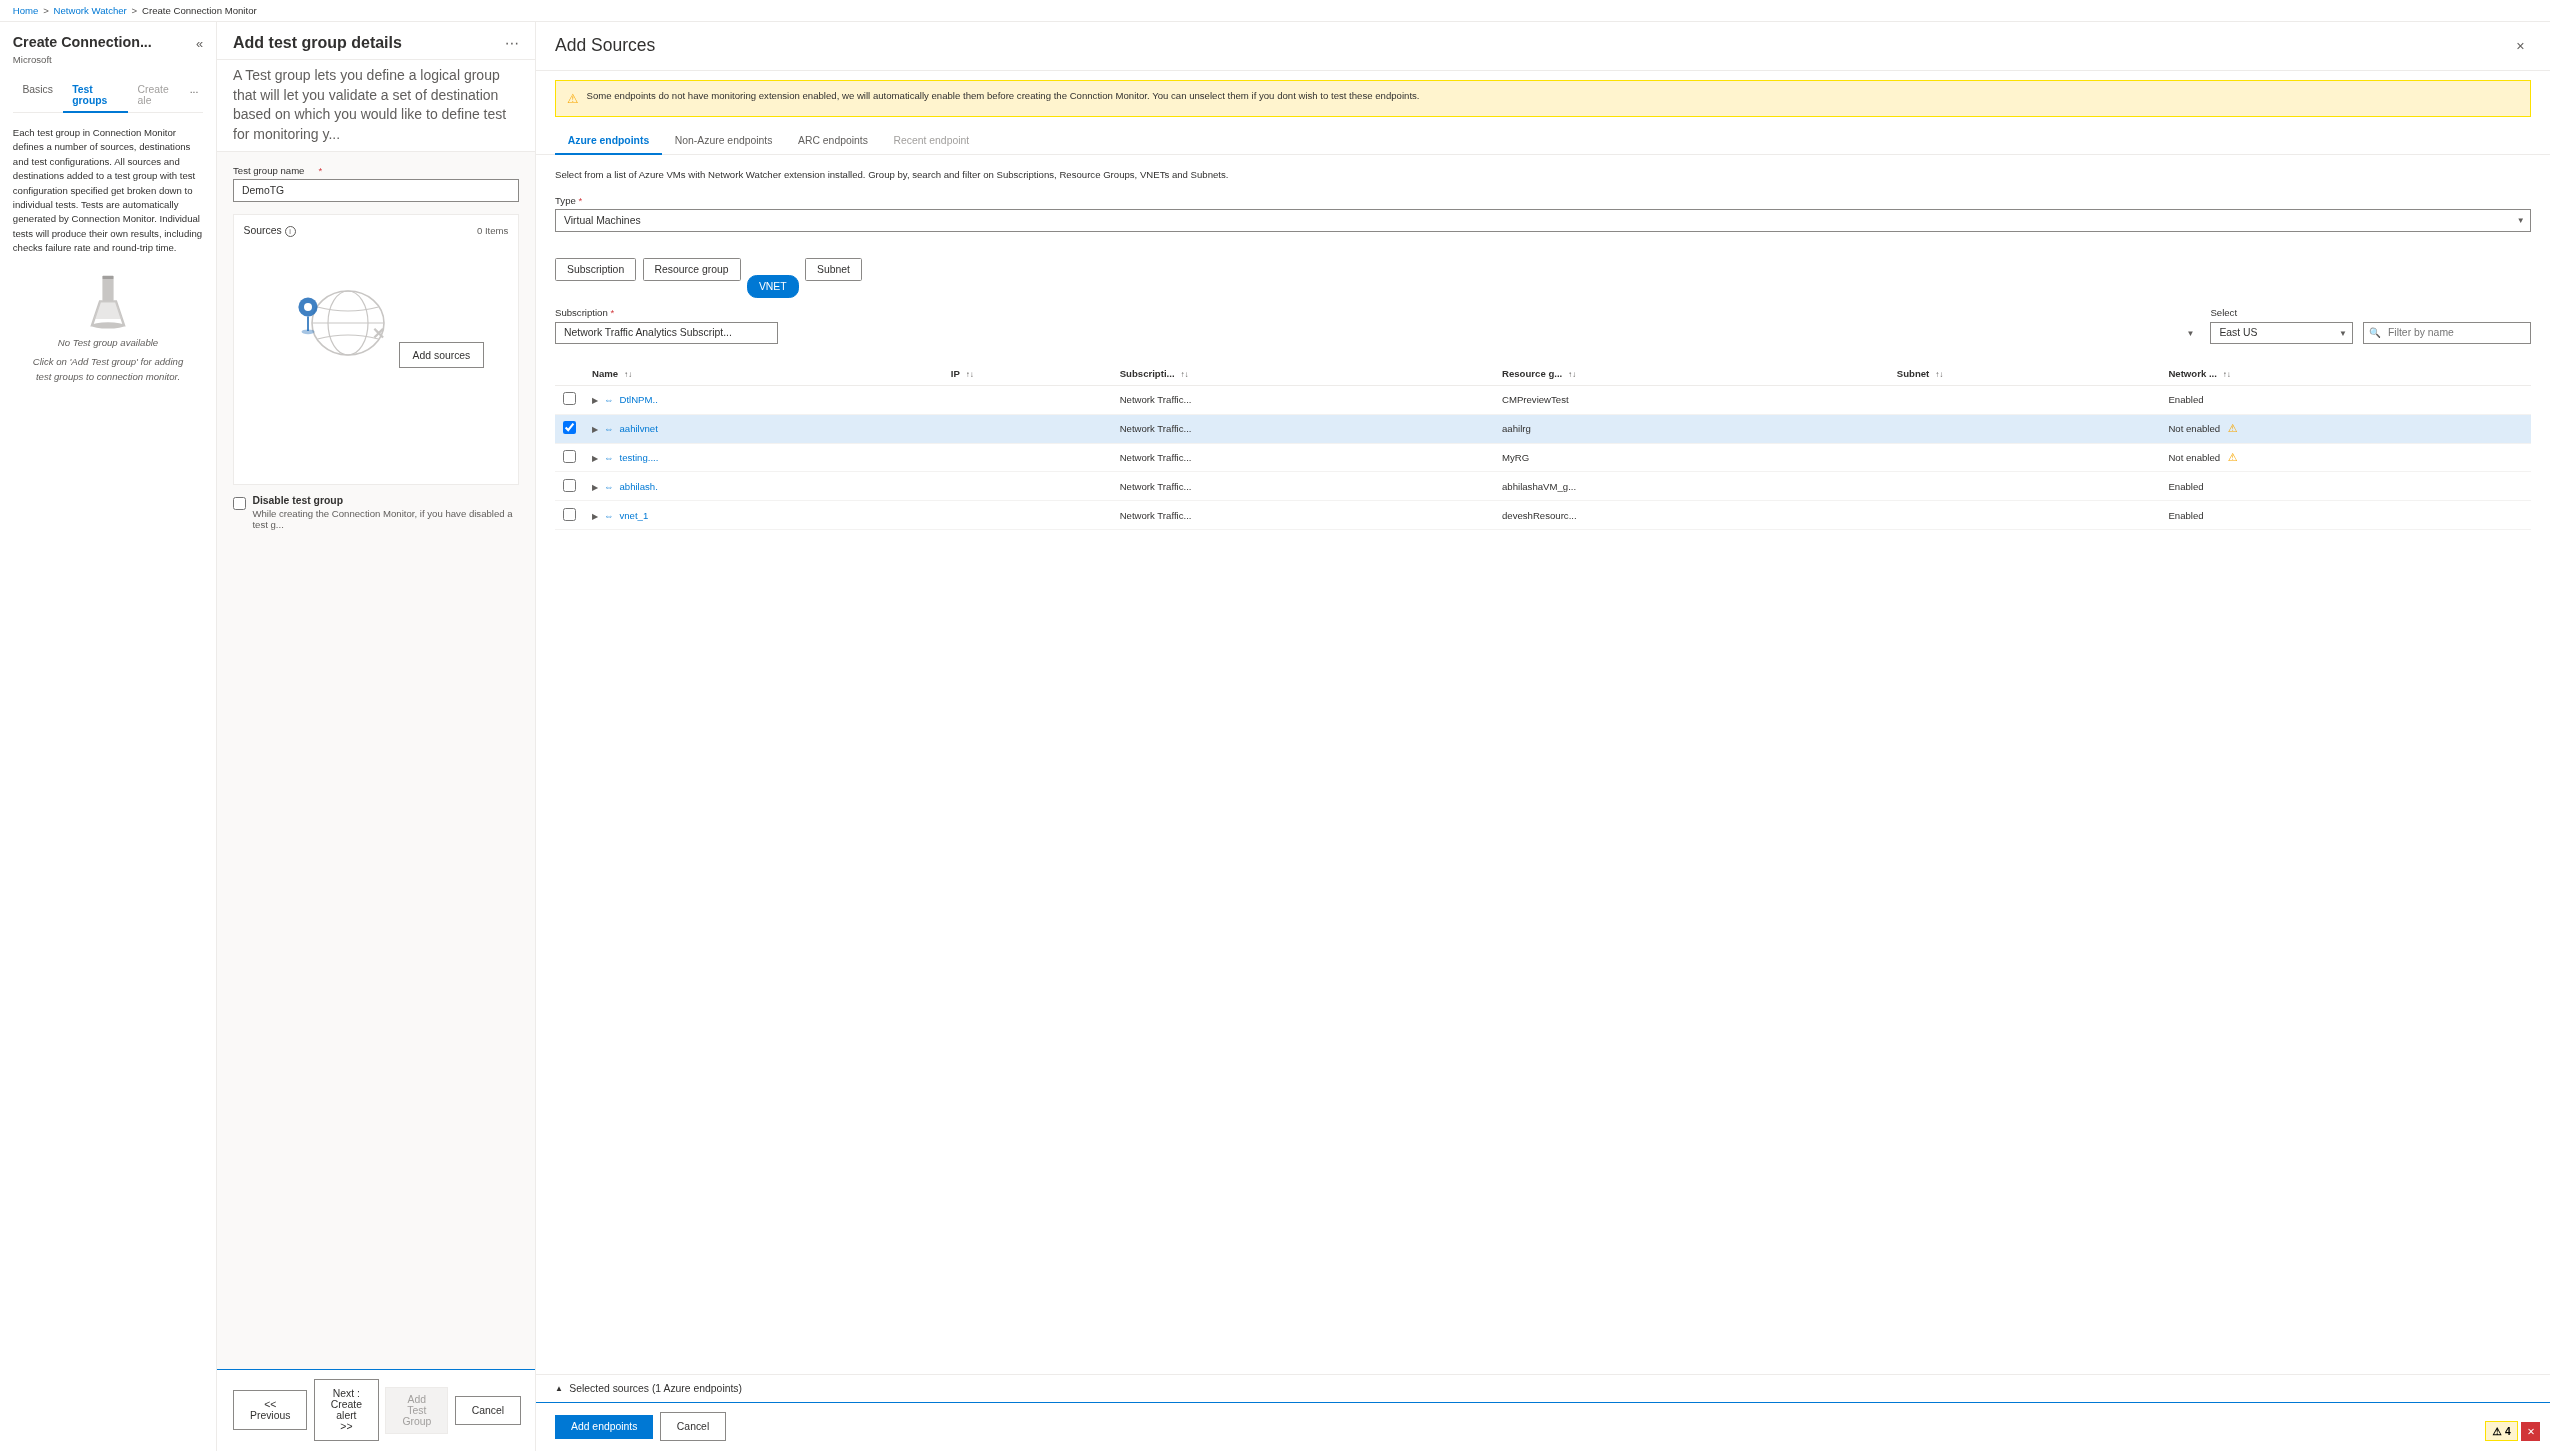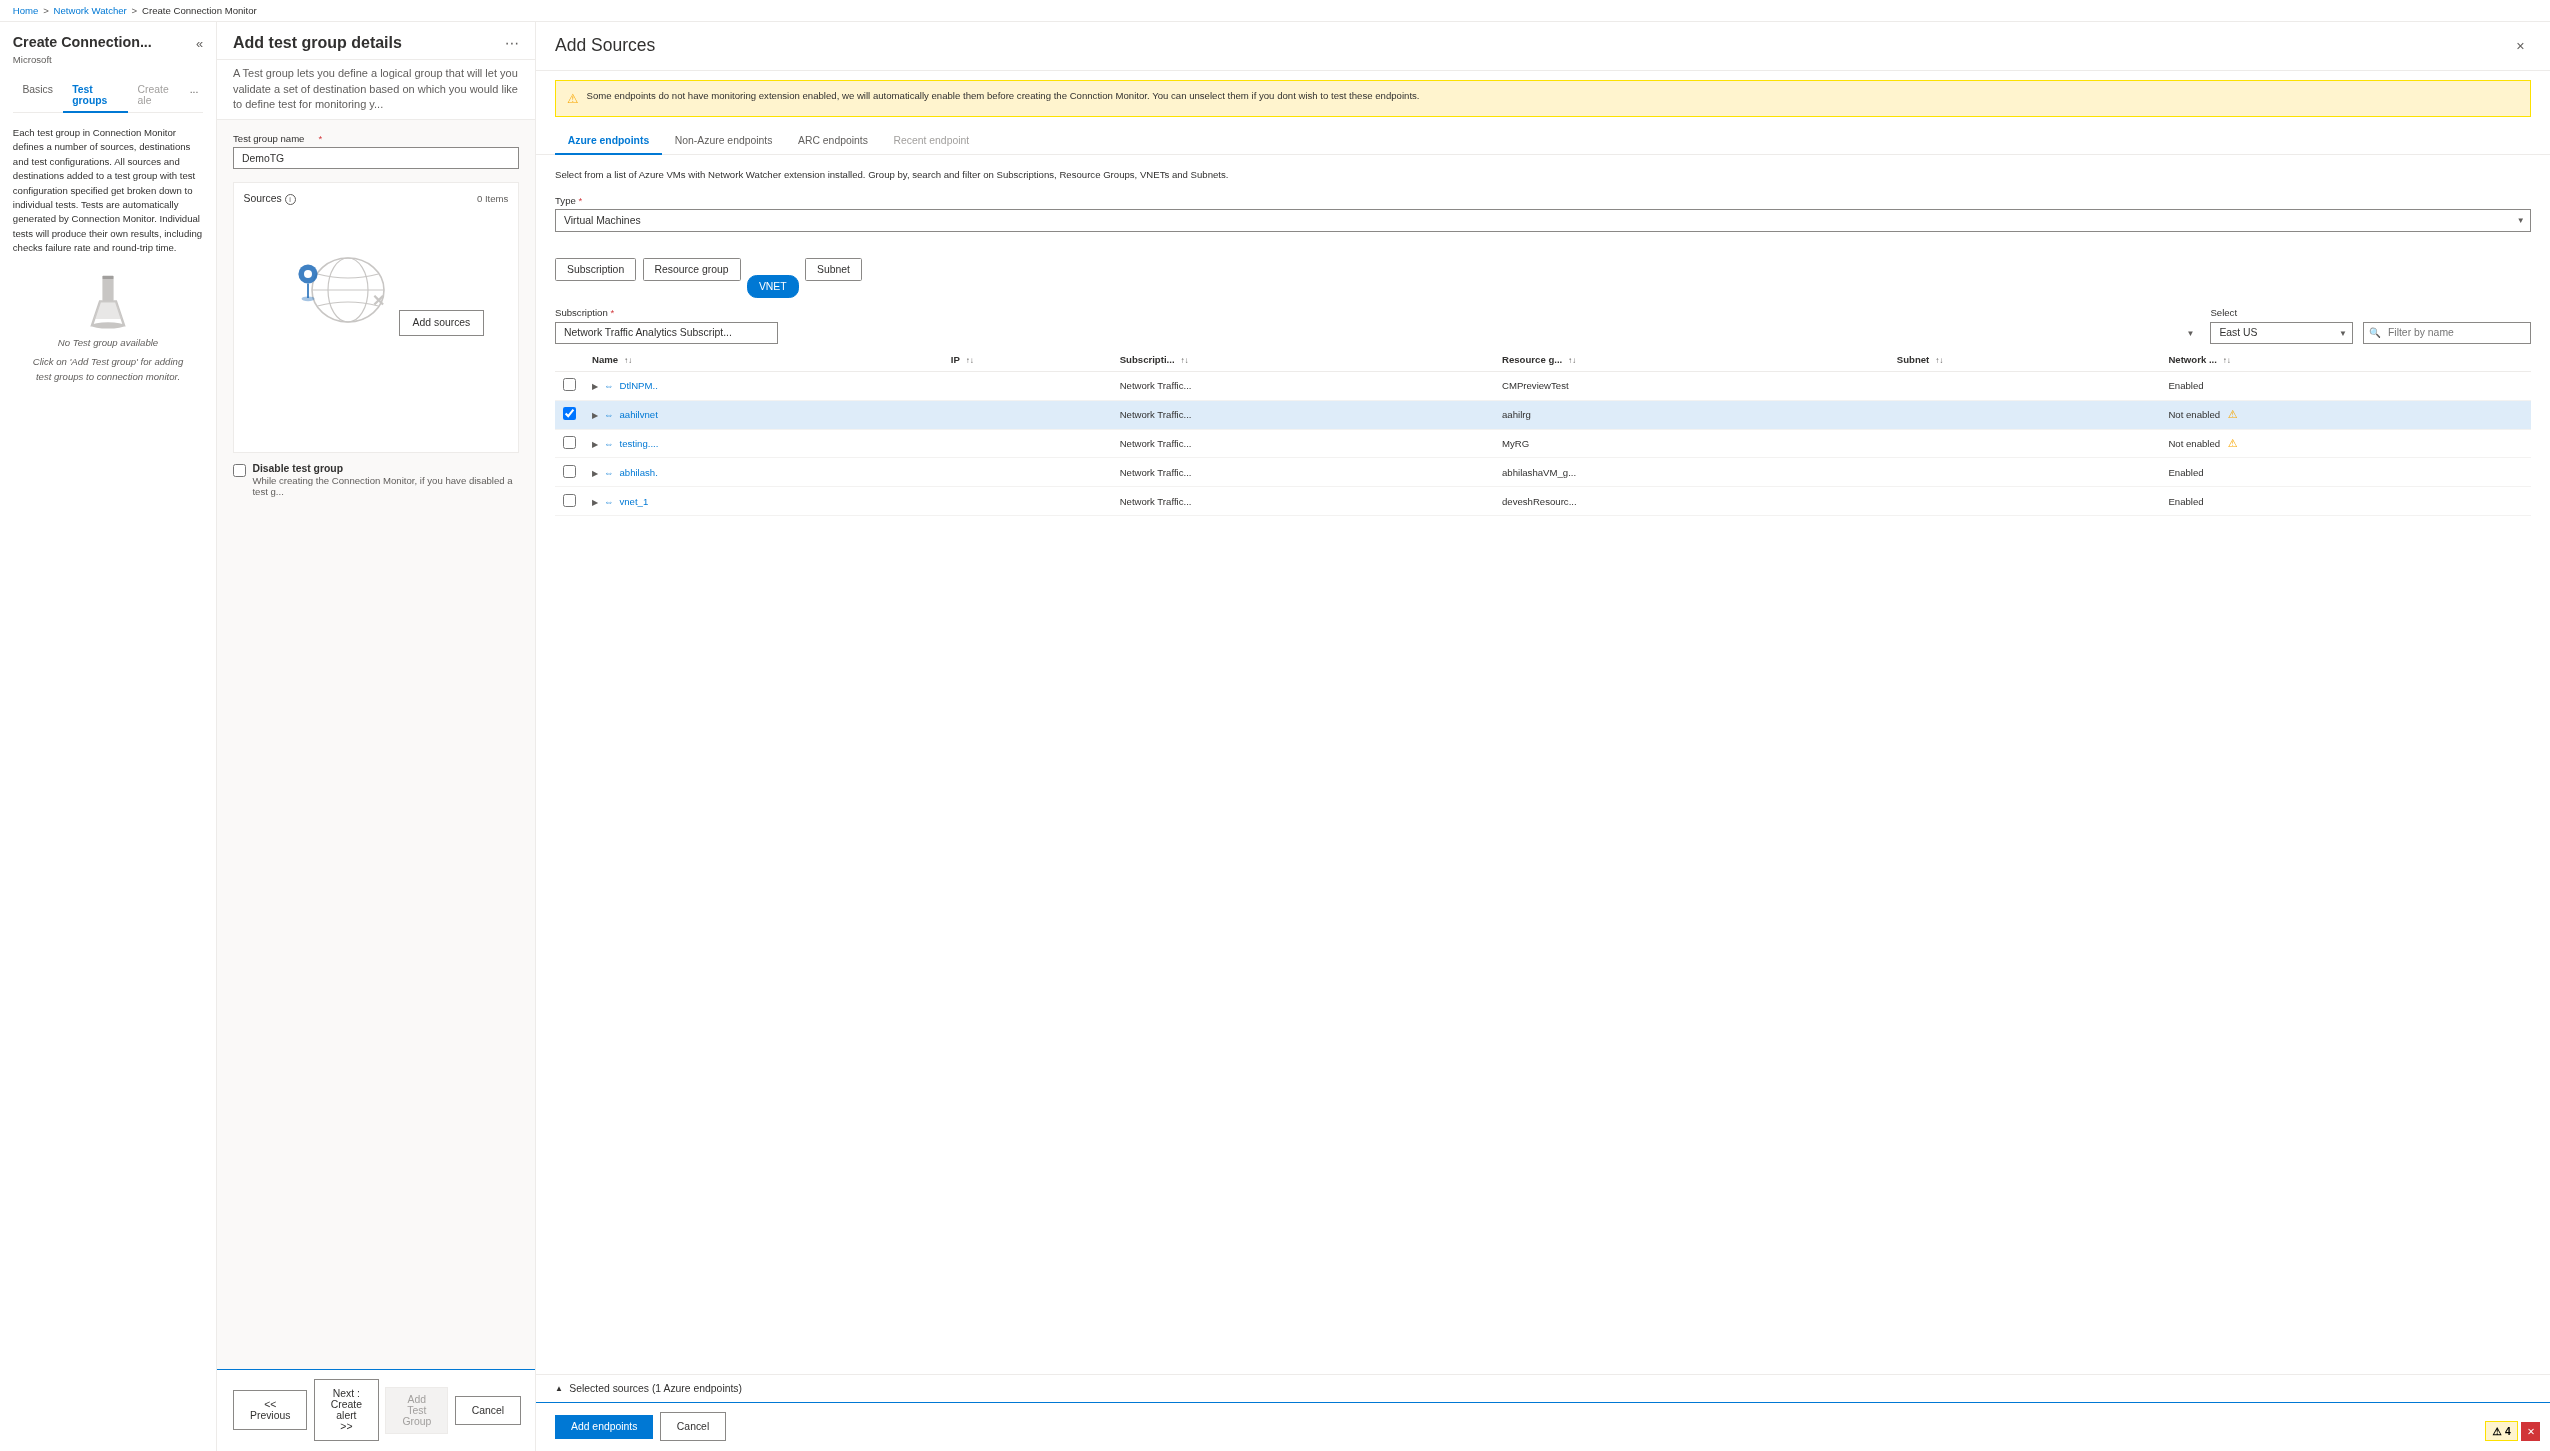--- a/index.html
+++ b/index.html
@@ -70,21 +70,21 @@
     .panel-header {
       padding: 12.8px 16px 6.4px;
       border-bottom: 0.8px solid #edebe9;
       background: #fff;
       display: flex;
       align-items: center;
       justify-content: space-between;
     }
     .panel-title { font-size: 16px; font-weight: 600; color: #323130; }
     .panel-dots { color: #605e5c; font-size: 14.3px; cursor: pointer; }
-    .panel-desc { font-size: 11px; color: #605e5c; padding: 6.4px 16px; background: #fff; border-bottom: 0.8px solid #edebe9; line-height: 1.4; }
+    .panel-desc { font-size: 14px; color: #605e5c; padding: 6.4px 16px; background: #fff; border-bottom: 0.8px solid #edebe9; line-height: 1.4; }
 
     .panel-body { flex: 1; overflow-y: auto; padding: 12.8px 16px; }
     .field-row { margin-bottom: 12.8px; }
     .field-label { font-size: 9.6px; color: #323130; margin-bottom: 3.2px; display: flex; align-items: center; gap: 14px; }
     .required { color: #d13438; }
     .field-input {
       width: 100%;
       border: 0.8px solid #8a8886;
       padding: 4.8px 8px;
       font-size: 10.4px;
@@ -186,21 +186,21 @@
       border: 0.8px solid #8a8886;
       background: #fff;
       padding: 4.8px 11px;
       font-size: 10.4px;
       cursor: pointer;
       color: #323130;
       border-radius: 1.6px;
     }
     .filter-btn.active { background: #0078d4; color: #fff; border-color: #0078d4; border-radius: 9.6px; margin-top: 34px; }
 
-    .form-row { display: flex; gap: 9.6px; margin-bottom: 3px; align-items: flex-end; }
+    .form-row { display: flex; gap: 9.6px; margin-bottom: 17px; align-items: flex-end; }
     .form-field { display: flex; flex-direction: column; gap: 3.2px; }
     .form-field label { font-size: 9.6px; color: #323130; }
     .form-field select, .form-field input {
       border: 0.8px solid #8a8886;
       padding: 4.8px 8px;
       font-size: 10.4px;
       color: #323130;
       background: #fff;
     }
     .form-field.grow { flex: 1; }

